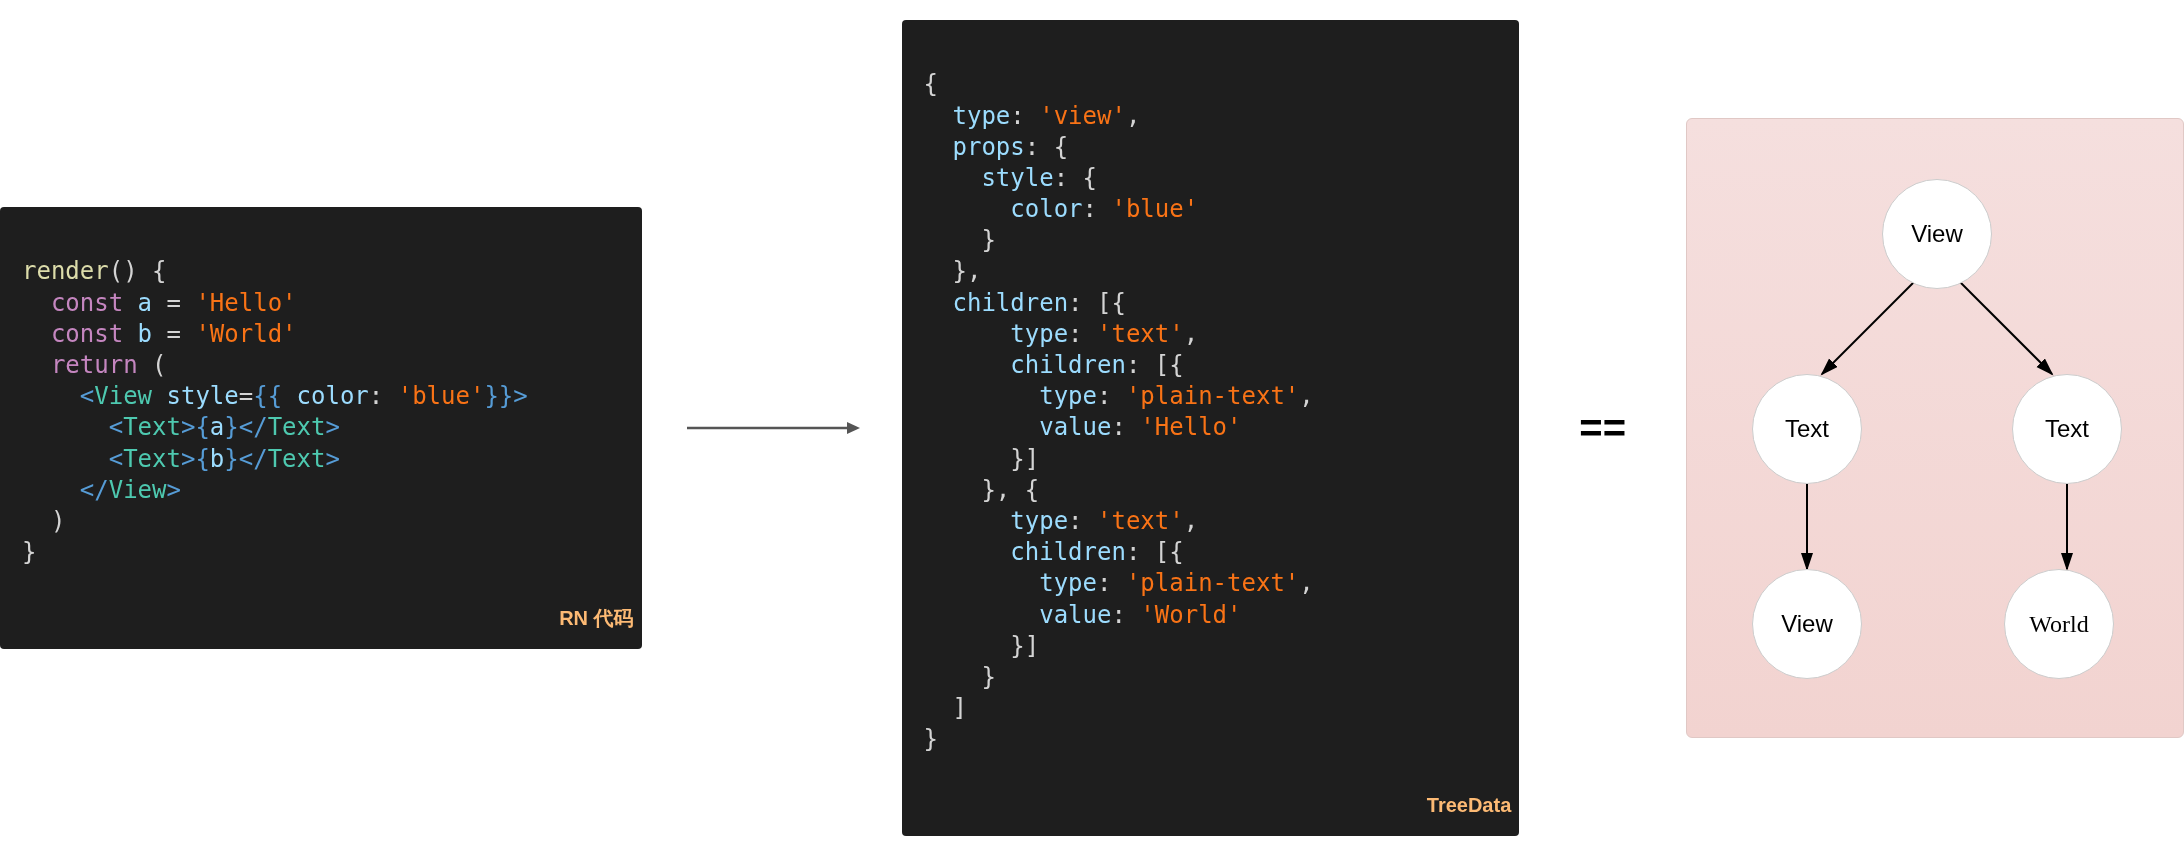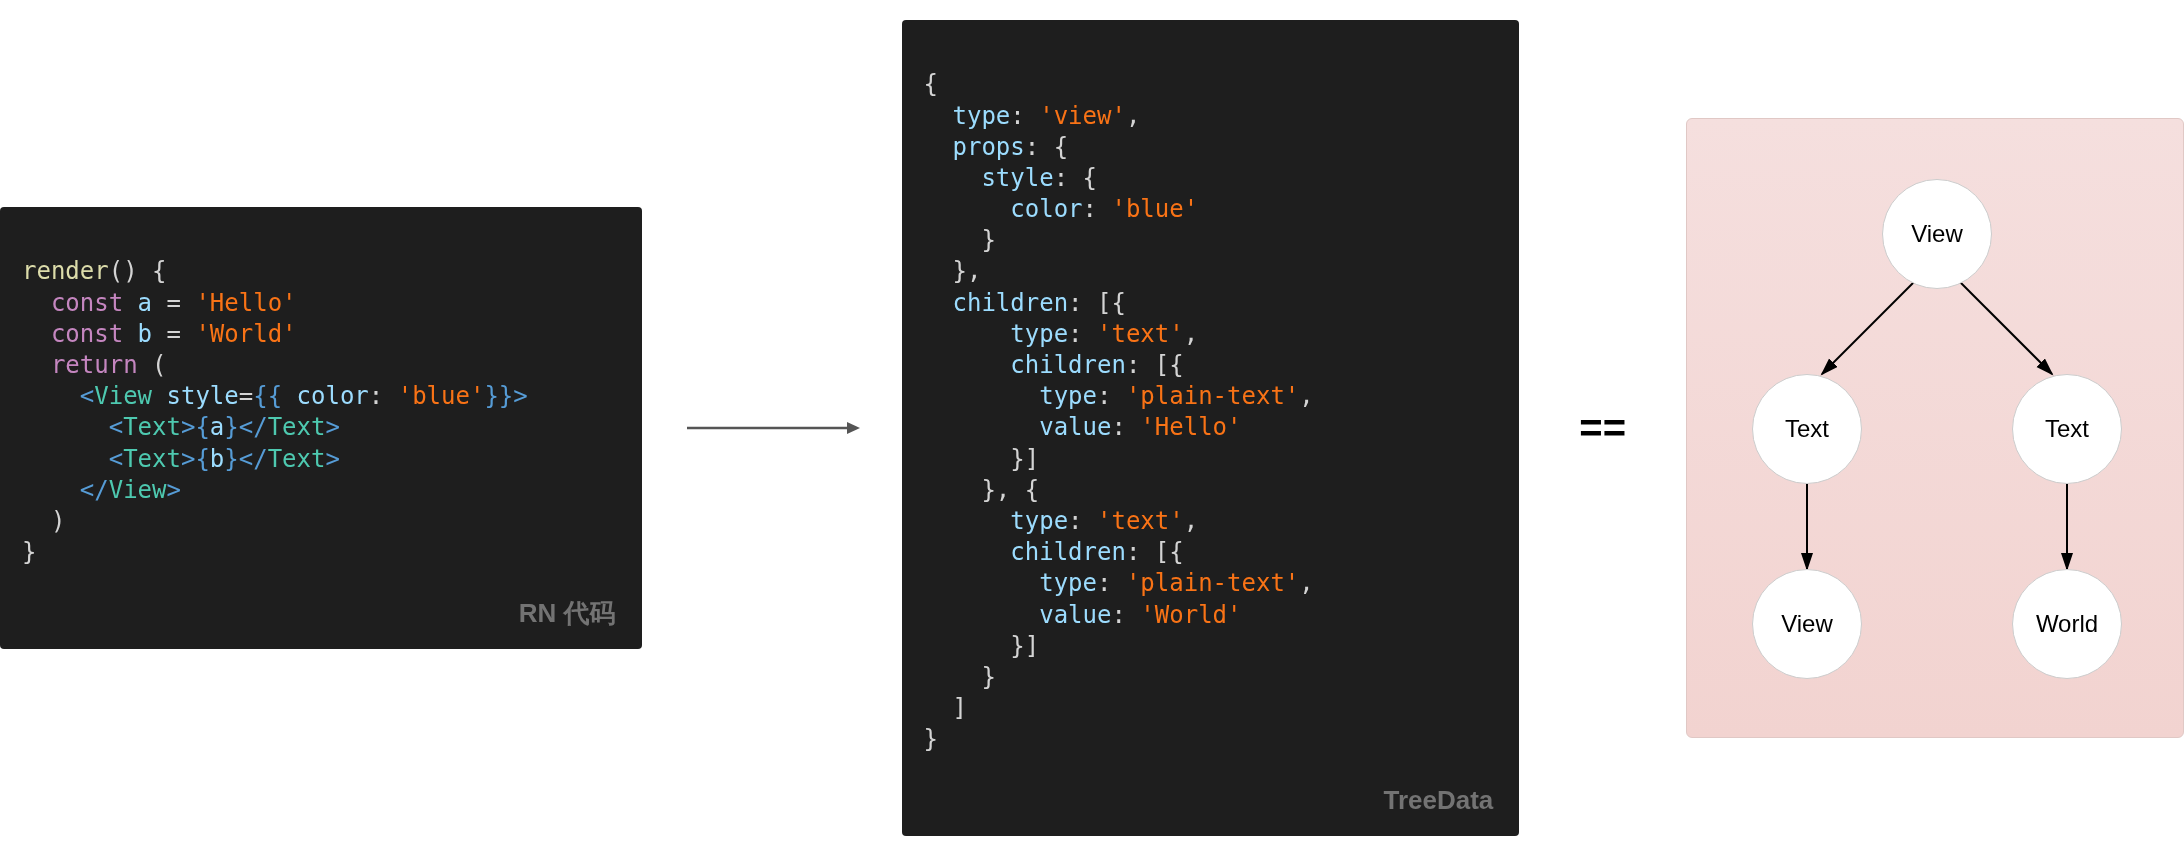--- a/index.html
+++ b/index.html
@@ -33,25 +33,25 @@
   width: 644px;
   min-height: 320px;
 }
 .code-block-middle {
   width: 620px;
   min-height: 760px;
 }
 .block-label {
   position: absolute;
   bottom: 18px;
-  right: 26px;
-  color: #737373;
+  right: 8px;
+  color: #fdba74;
   font-family: -apple-system, BlinkMacSystemFont, "Segoe UI", sans-serif;
   font-weight: 700;
-  font-size: 26px;
+  font-size: 20px;
 }
 .arrow-container {
   display: flex;
   align-items: center;
   justify-content: center;
 }
 .arrow-svg { display: block; }
 .equals-sign {
   font-size: 40px;
   font-weight: 700;
@@ -76,21 +76,21 @@
   display: flex;
   align-items: center;
   justify-content: center;
   font-size: 24px;
   color: #000;
 }
 .node-view { top: 60px; left: 195px; }
 .node-text1 { top: 255px; left: 65px; }
 .node-text2 { top: 255px; left: 325px; }
 .node-hello { top: 450px; left: 65px; }
-.node-world { top: 450px; left: 325px; }
+.node-world { top: 450px; left: 317px; font-family: Liberation Serif, serif; }
 .tree-edges {
   position: absolute;
   top: 0; left: 0;
   width: 100%; height: 100%;
   pointer-events: none;
 }
 
 
 .tk-kw   { color: #c586c0; }   
 .tk-fn   { color: #dcdcaa; }   

